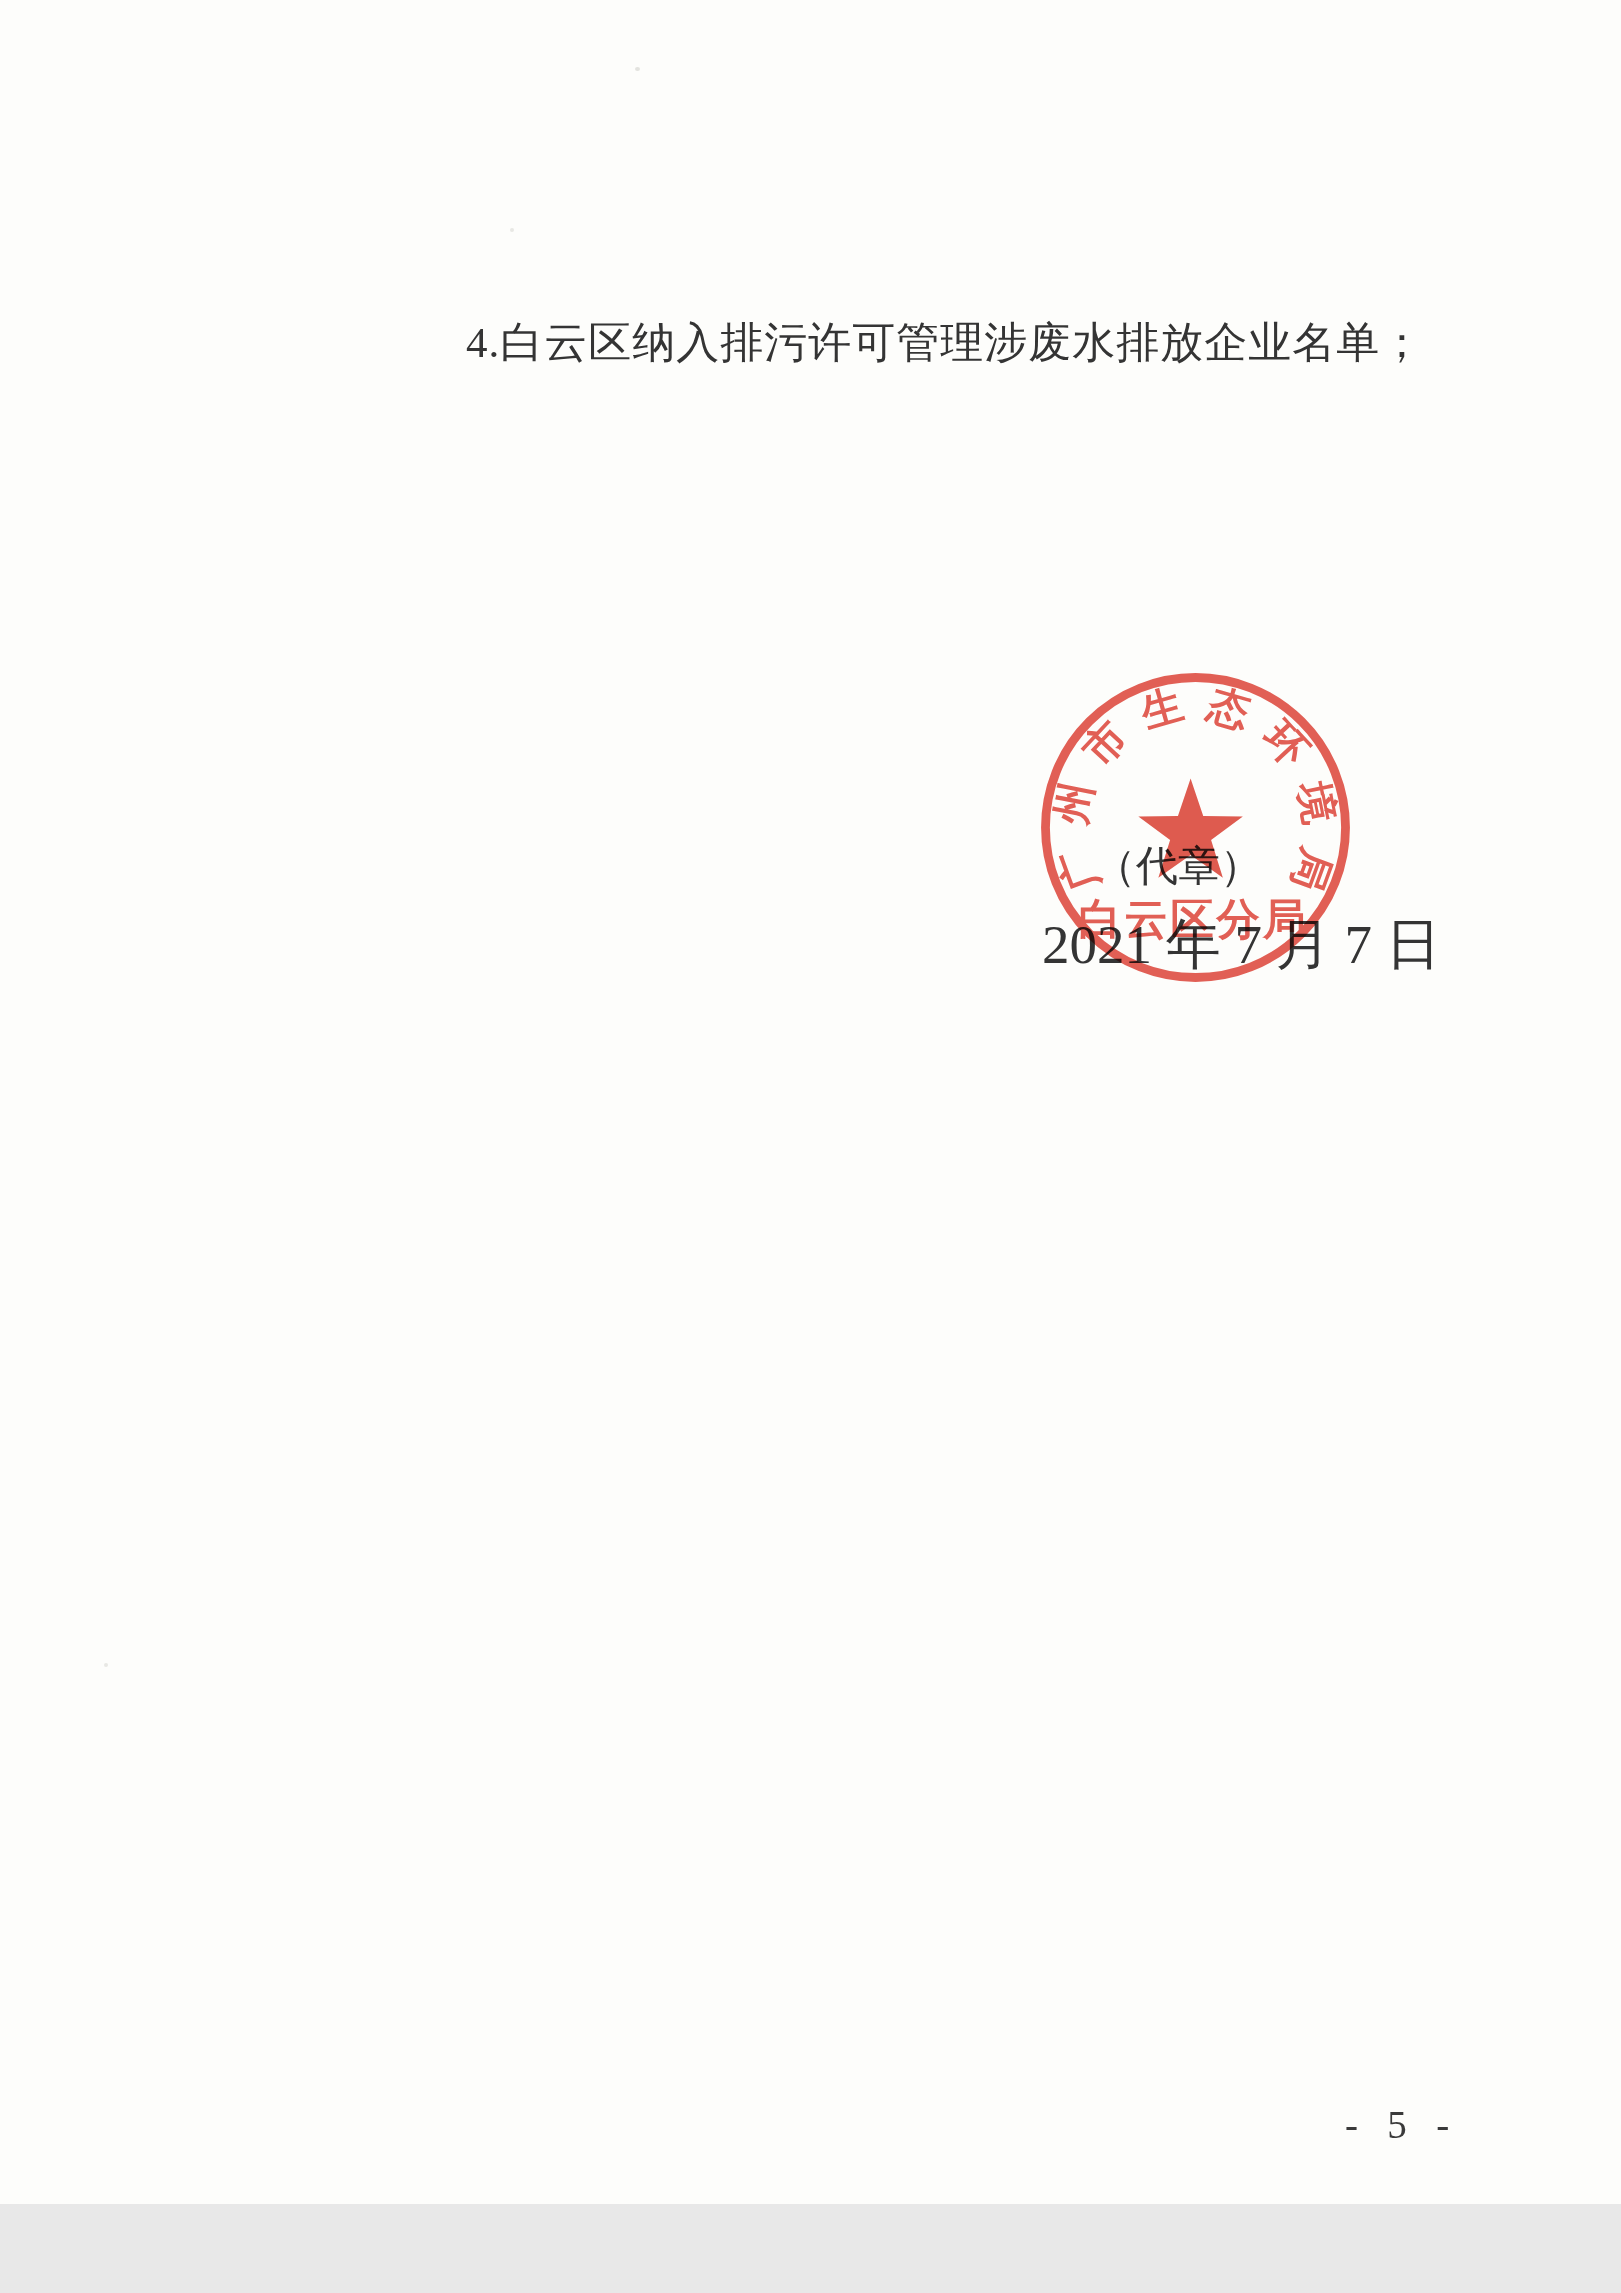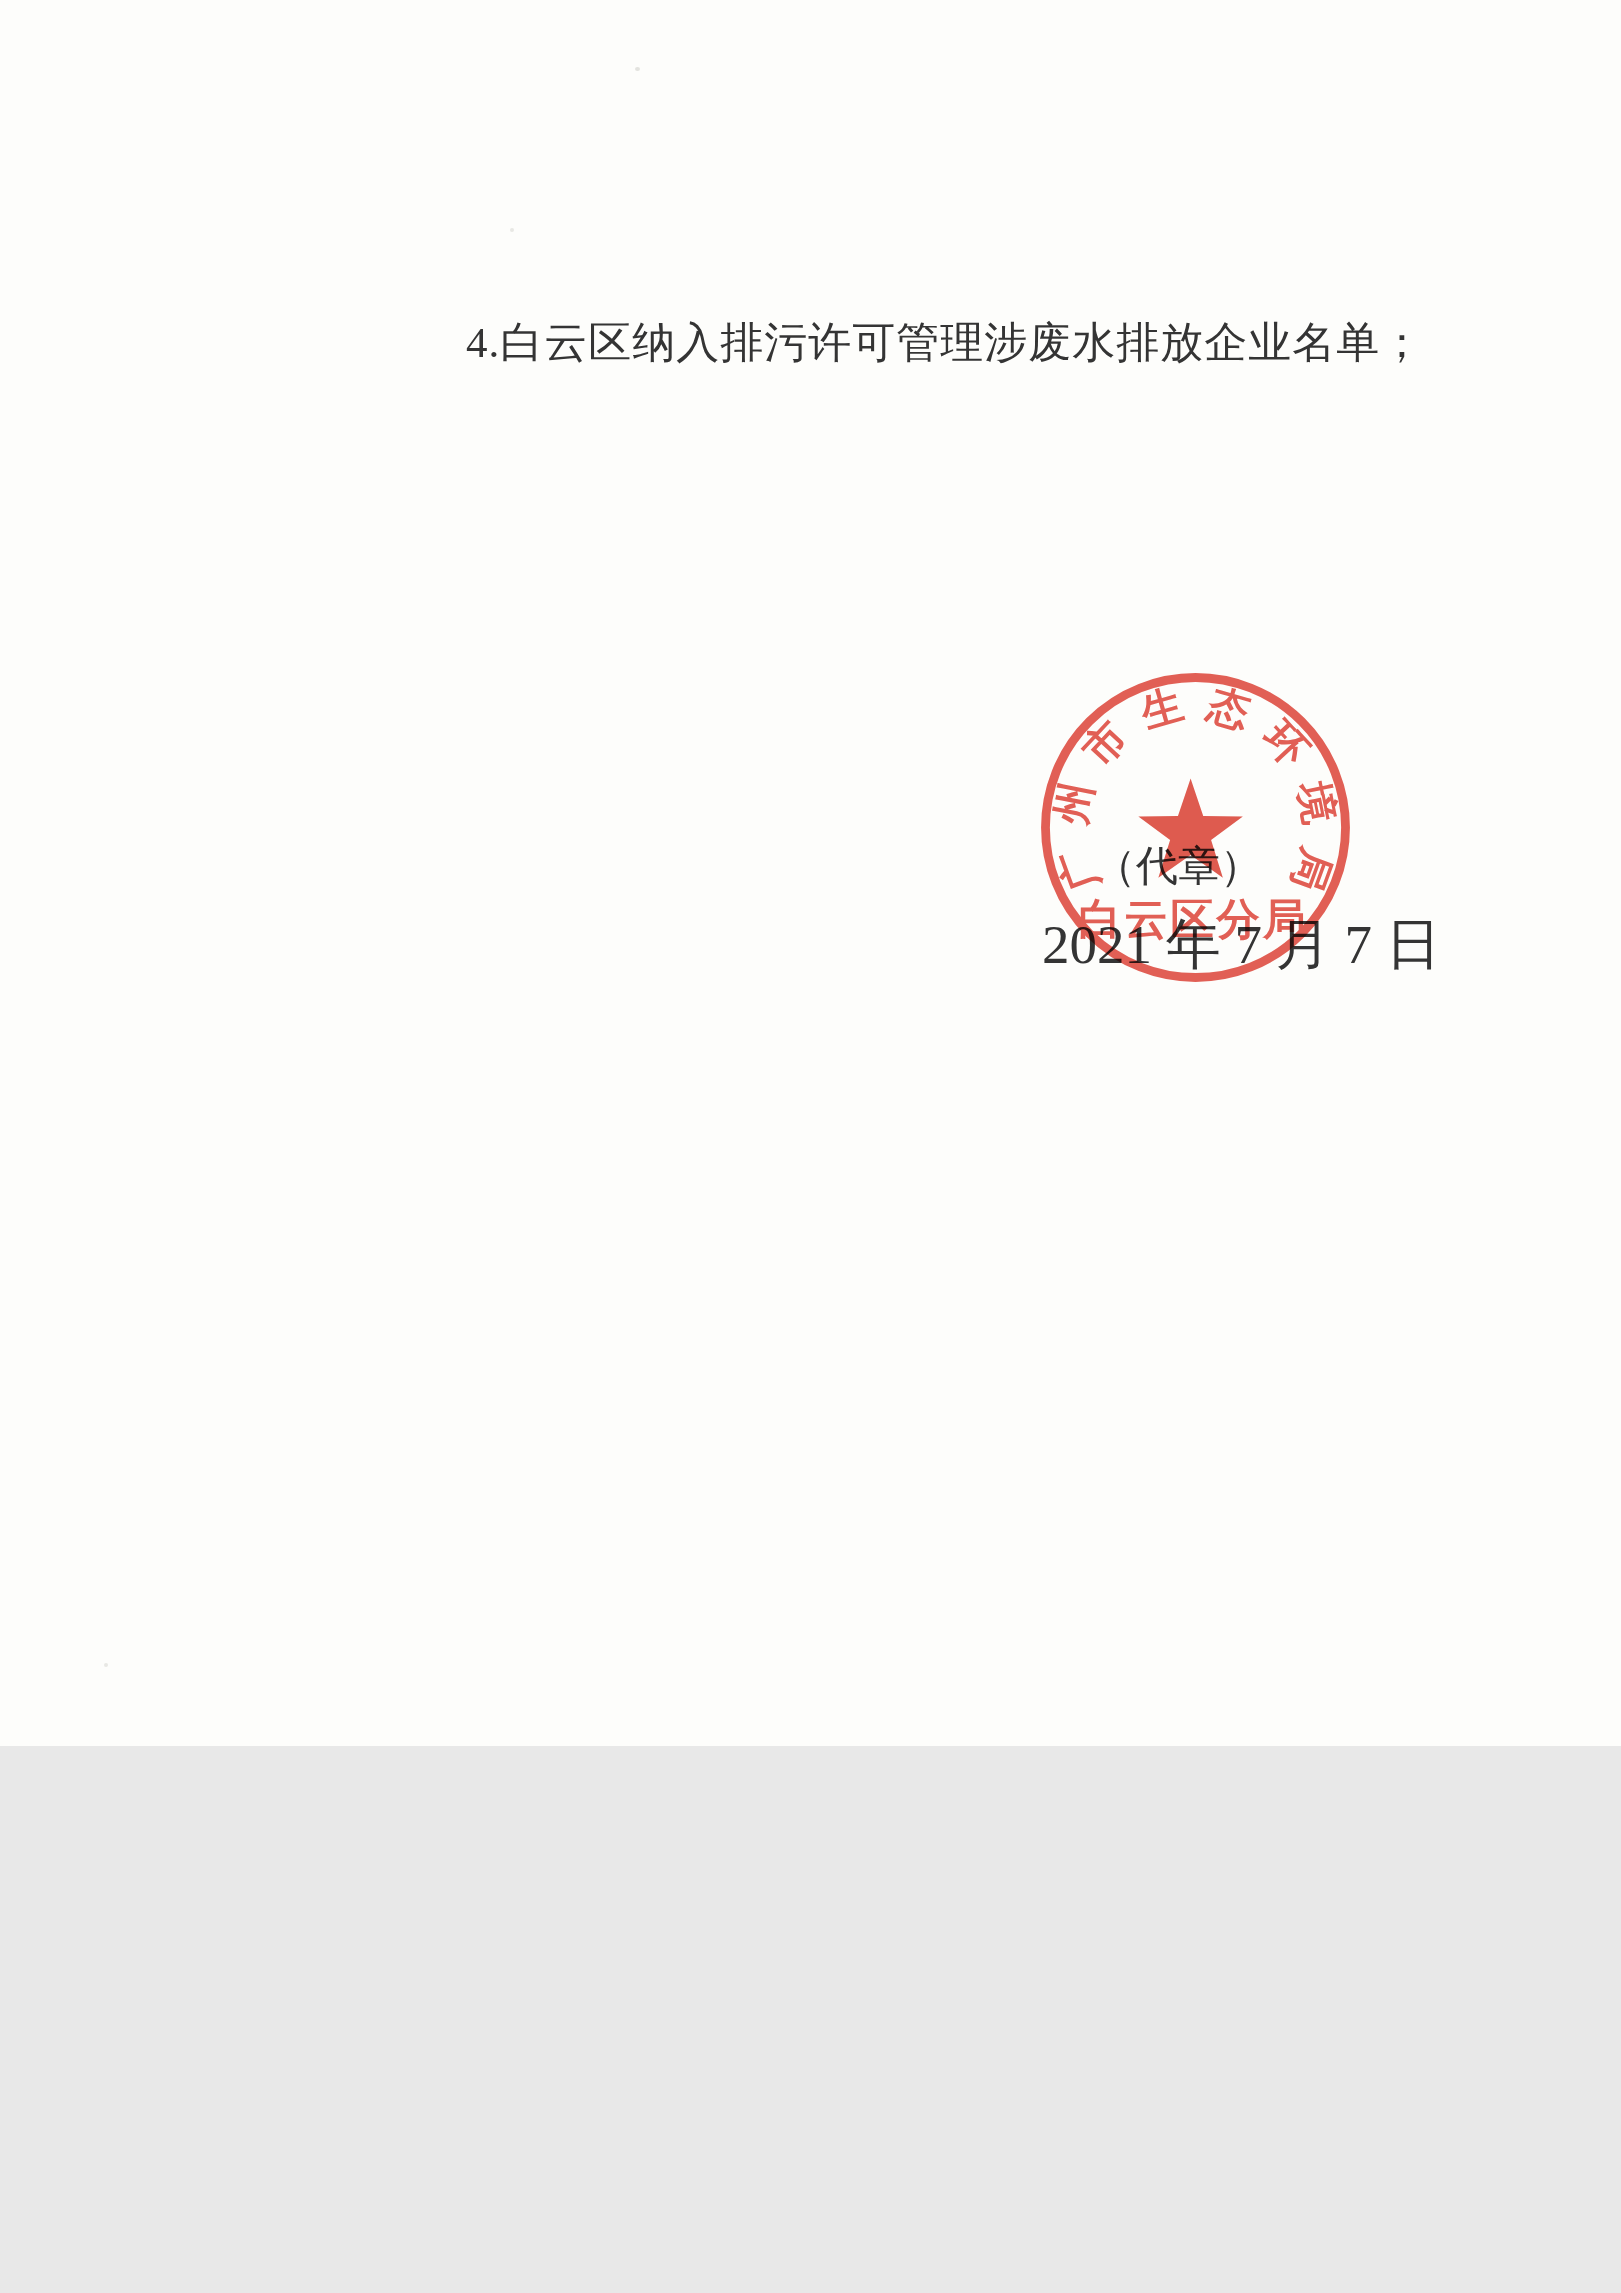--- a/index.html
+++ b/index.html
@@ -1,18 +1,18 @@
 <!DOCTYPE html>
 <html><head>
 <meta charset="utf-8">
 <style>
   html,body{margin:0;padding:0;background:#e8e8e8;}
   .page{
     position:relative;
-    width:1621px;height:1746px;
+    width:1621px;height:2204px;
     background:#fdfdfb;
     overflow:hidden;
     font-family:"Liberation Serif","DejaVu Serif",serif;
     color:#343434;
   }
   .txt{position:absolute;white-space:nowrap;line-height:1;}
   .body-line{font-size:43px;letter-spacing:1px;}
   #line4{left:466px;top:321px;}
   #line5{left:466px;top:408px;}
   #line6{left:466px;top:494px;}

